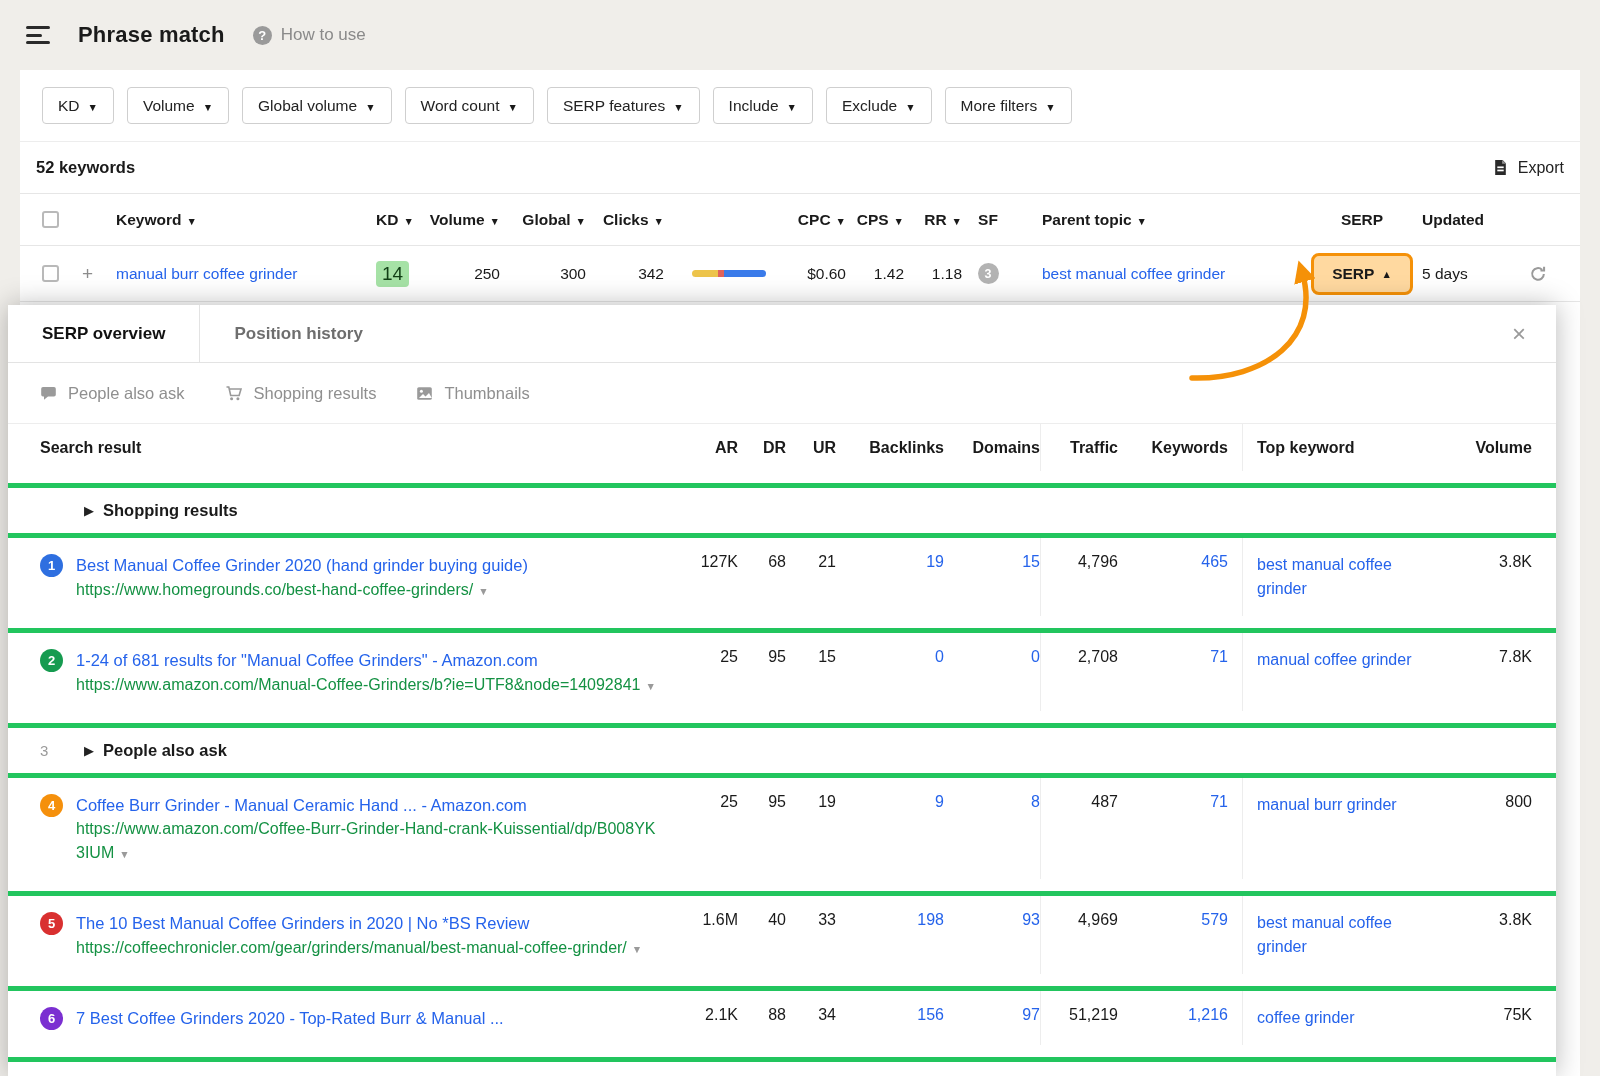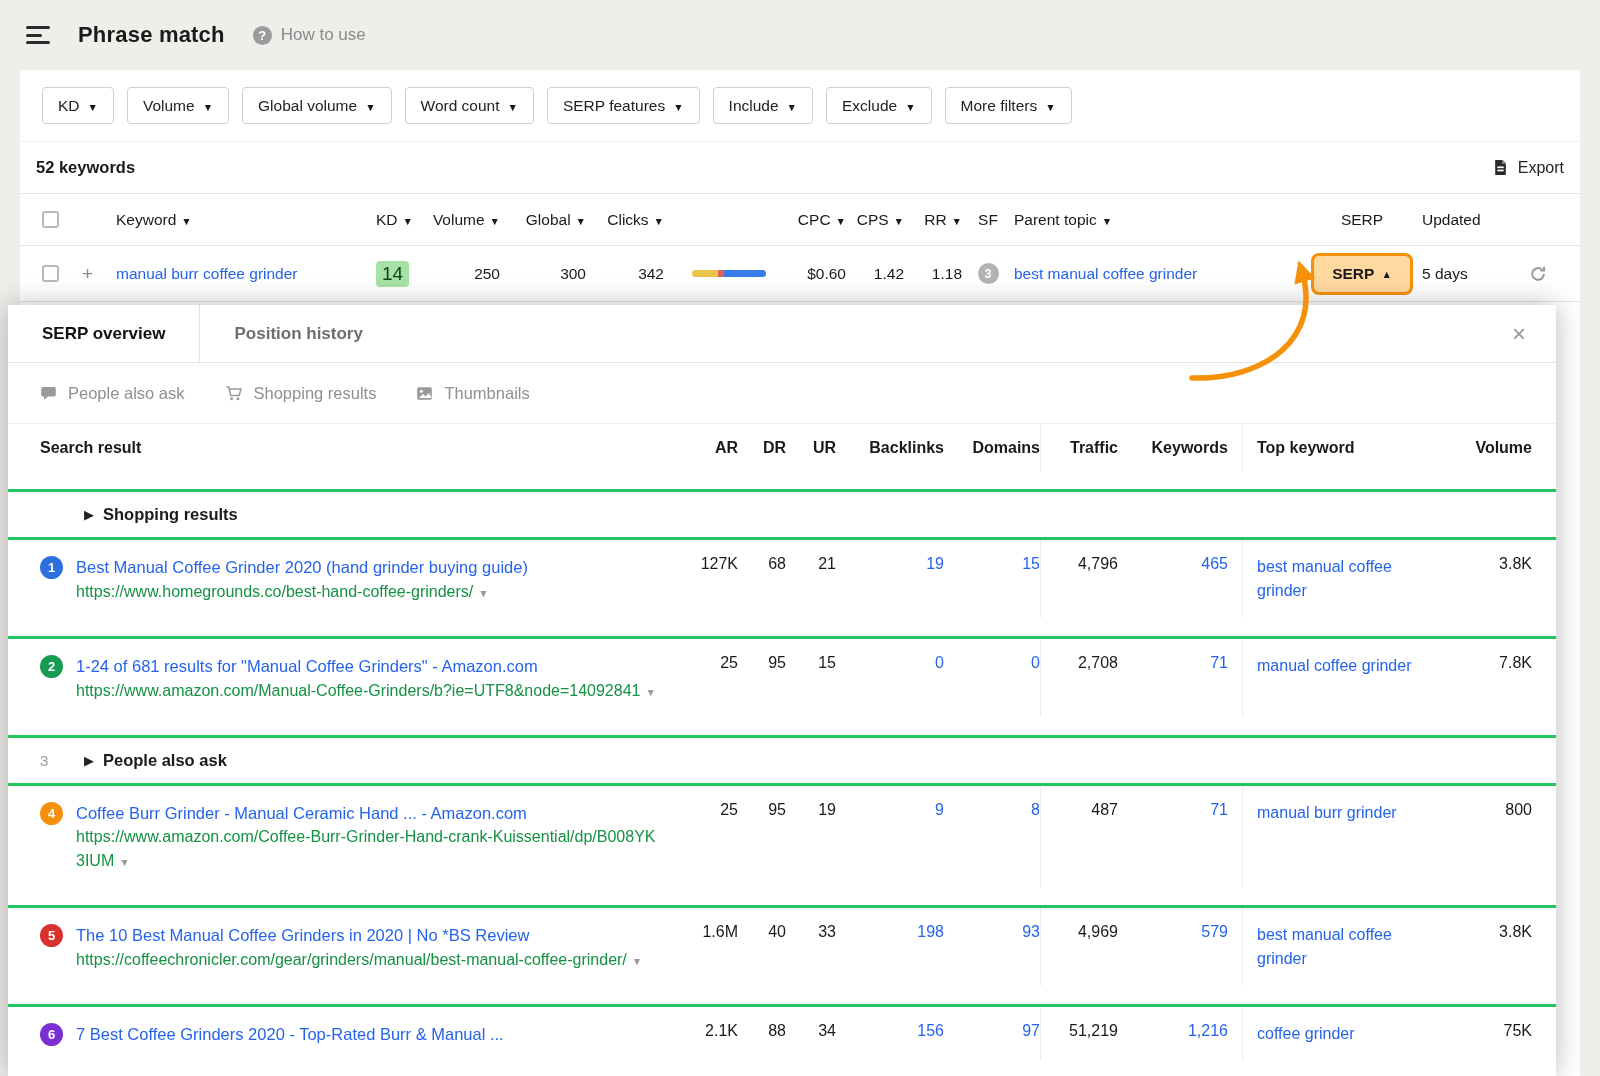--- a/index.html
+++ b/index.html
@@ -20,35 +20,35 @@
   .content{position:absolute;top:70px;left:20px;right:20px;bottom:0;background:#fff}
   .filter-bar{padding:17px 22px;border-bottom:1px solid #ededed;display:flex;gap:13px}
   .fbtn{height:37px;padding:0 15px;border:1px solid #cfcfcf;border-radius:4px;background:#fff;display:flex;align-items:center;gap:8px;font-size:15.5px;color:#222;cursor:pointer}
   .crt{font-size:10.5px;color:#1a1a1a;position:relative;top:1px}
 
   .results-bar{height:52px;display:flex;align-items:center;justify-content:space-between;padding:0 16px;border-bottom:1px solid #e6e6e6}
   .results-count{font-size:16.5px;font-weight:bold}
   .export{display:flex;align-items:center;gap:9px;font-size:16px;color:#222;cursor:pointer}
 
   .kw-header,.kw-row{display:flex;align-items:center;padding:0 22px;font-size:15.5px}
-  .kw-header{height:52px;border-bottom:1px solid #e6e6e6;font-weight:normal}
+  .kw-header{height:52px;border-bottom:1px solid #e6e6e6;font-weight:bold}
   .kw-row{height:56px;border-bottom:1px solid #e6e6e6}
   .c-check{width:40px;display:flex;align-items:center}
   .c-plus{width:34px;color:#8c8c8c;font-size:19px}
   .c-kw{width:260px}
   .c-kd{width:46px;display:flex;justify-content:flex-start}
   .c-vol{width:78px;display:flex;justify-content:flex-end}
   .c-glob{width:86px;display:flex;justify-content:flex-end}
   .c-clicks{width:78px;display:flex;justify-content:flex-end}
   .c-bar{width:112px;padding-left:28px;display:flex;align-items:center}
   .c-cpc{width:70px;display:flex;justify-content:flex-end}
   .c-cps{width:58px;display:flex;justify-content:flex-end}
   .c-rr{width:58px;display:flex;justify-content:flex-end}
   .c-sf{width:52px;display:flex;justify-content:center}
-  .c-parent{width:250px;}
+  .c-parent{width:250px;margin-left:28px}
   .c-spacer{flex:1}
   .c-serp{width:120px;display:flex;justify-content:center}
   .c-upd{width:96px}
   .c-refresh{width:40px;display:flex;justify-content:center}
   .hcell{display:flex;align-items:center;gap:5px}
 
   .checkbox{width:17px;height:17px;border:2px solid #b9b9b9;border-radius:3px;background:#fff;cursor:pointer}
   .blue-link{color:#2563eb}
   .kd-badge{min-width:32px;height:26px;padding:0 6px;background:#a6e2a6;border-radius:4px;display:inline-flex;align-items:center;justify-content:center;font-size:19px;color:#113f16}
   .sf-badge{width:21px;height:21px;border-radius:50%;background:#b3b3b3;color:#fff;font-size:12.5px;font-weight:bold;display:flex;align-items:center;justify-content:center}
@@ -62,21 +62,21 @@
   .serp-panel{position:absolute;top:305px;left:8px;right:44px;bottom:0;background:#fff;box-shadow:0 0 26px rgba(0,0,0,.28);z-index:5;overflow:hidden}
   .p-tabs{height:58px;border-bottom:1px solid #e3e3e3;display:flex;align-items:stretch}
   .p-tab{display:flex;align-items:center;padding:0 34px;font-size:17px;font-weight:bold;cursor:pointer}
   .p-tab.active{color:#111;border-right:1px solid #e3e3e3}
   .p-tab.inactive{color:#6e6e6e}
   .p-close{margin-left:auto;display:flex;align-items:center;padding:0 30px;color:#9a9a9a;font-size:24px;cursor:pointer}
 
   .p-toggles{height:60px;display:flex;align-items:center;padding-left:32px;gap:40px;color:#8f8f8f;font-size:16.5px}
   .toggle{display:flex;align-items:center;gap:11px;cursor:pointer}
 
-  .s-header,.s-row{display:flex;align-items:stretch;padding:0 24px 18px 32px;border-bottom:3px solid #22c55e}
+  .s-header,.s-row{display:flex;align-items:stretch;padding:0 24px 12px 32px;border-bottom:5px solid #22c55e}
   .s-header{font-weight:bold;font-size:16px;border-top:1px solid #ededed}
   .s-cell{padding-top:15px;padding-bottom:14px;font-size:16px}
   .s-result{flex:1;display:flex;padding-right:20px}
   .s-ar{width:56px;text-align:right}
   .s-dr{width:48px;text-align:right}
   .s-ur{width:50px;text-align:right}
   .s-back{width:108px;text-align:right}
   .s-dom{width:96px;text-align:right}
   .s-traffic{width:78px;margin-left:0;border-left:1px solid #ededed;text-align:right}
   .s-kws{width:110px;text-align:right}

